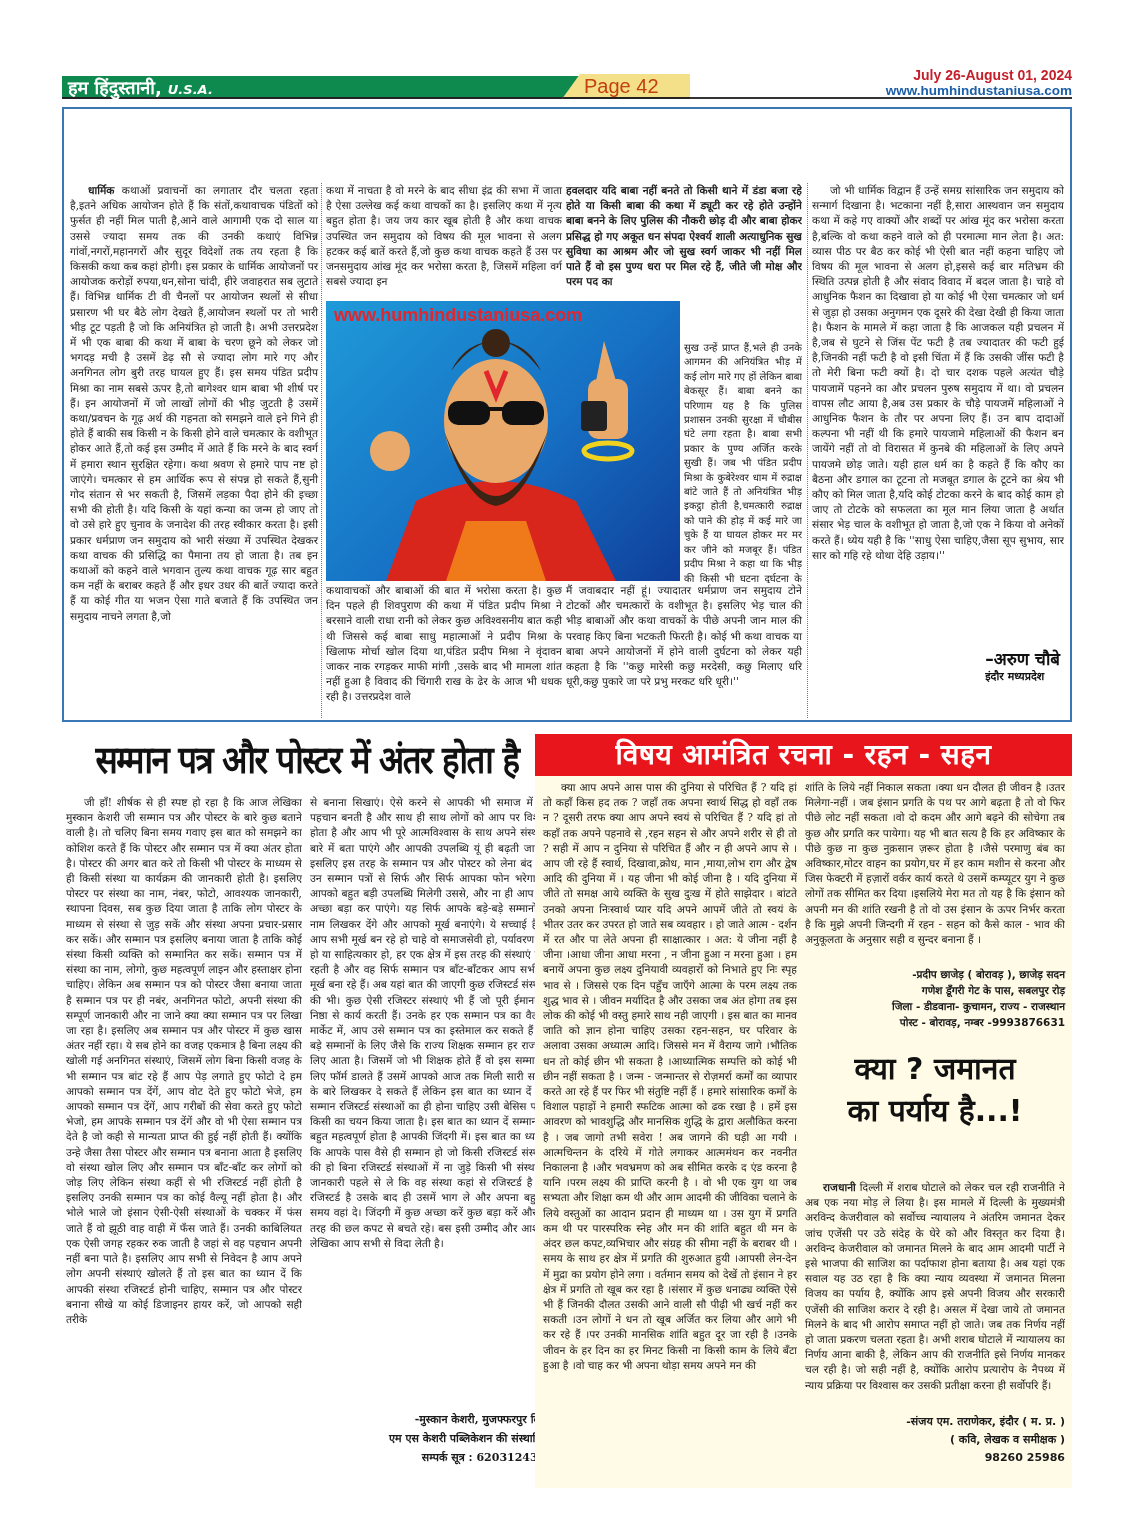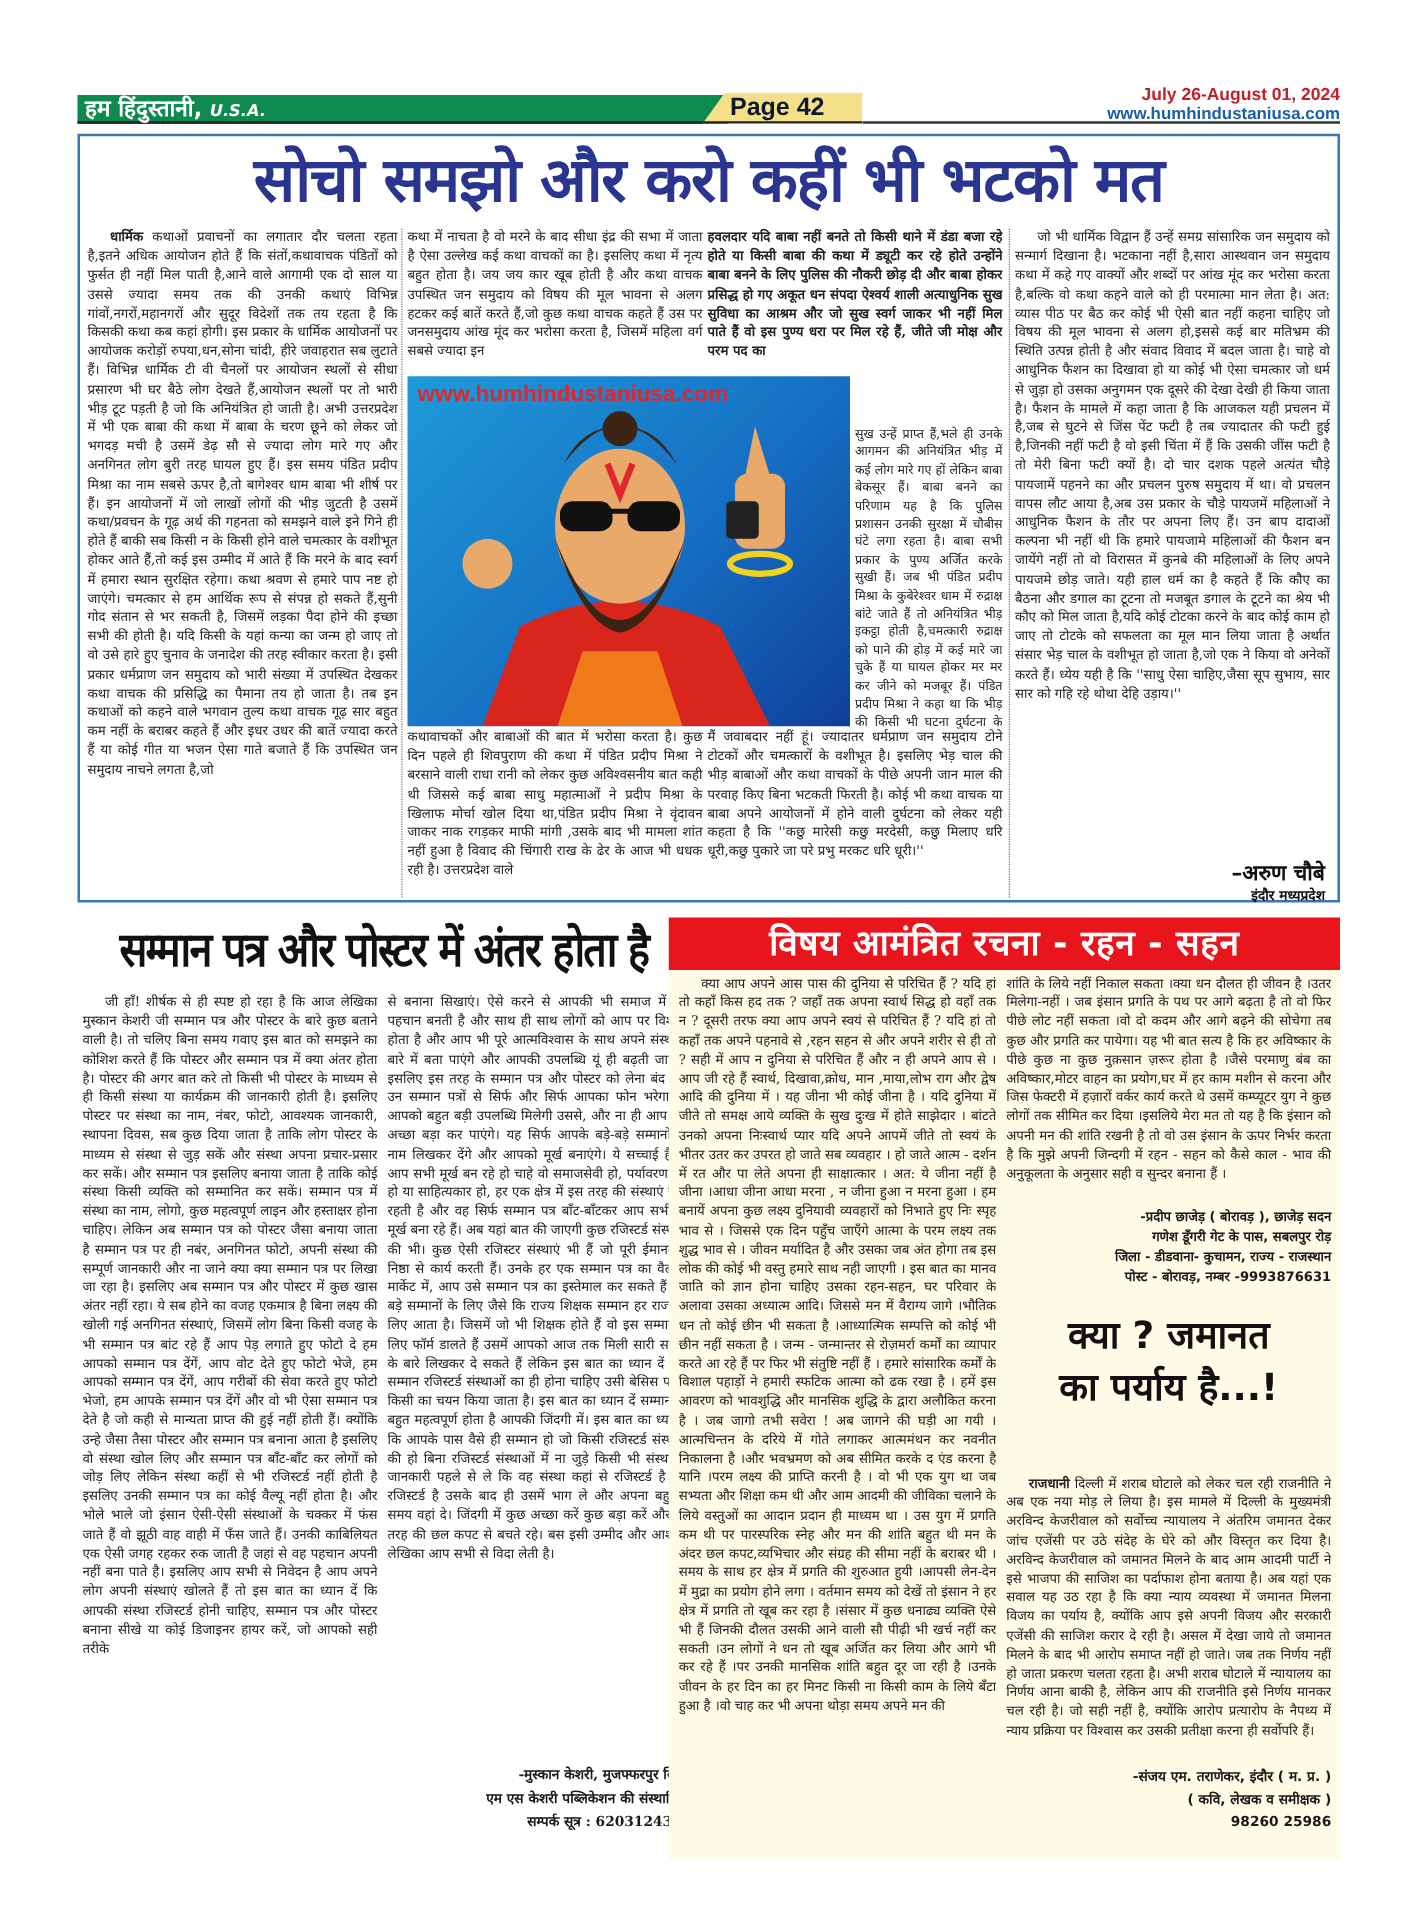--- a/index.html
+++ b/index.html
@@ -5,21 +5,21 @@
   *{box-sizing:border-box;margin:0;padding:0;}
   html,body{width:1135px;height:1533px;background:#ffffff;overflow:hidden;}
   body{position:relative;font-family:"DejaVu Sans",sans-serif;color:#1a1a1a;}
 
   
   .masthead{position:absolute;left:62px;top:68px;width:1010px;height:30px;}
   .brand-bar{position:absolute;left:0;top:8px;width:520px;height:23px;background:#0f8a4e;border-bottom:2px solid #222;}
   .brand-text{position:absolute;left:6px;top:0px;color:#fff;font-weight:bold;font-size:18px;line-height:23px;white-space:nowrap;}
   .brand-text .usa{font-style:italic;font-size:13px;margin-left:6px;}
   .page-tag{position:absolute;left:500px;top:6px;width:128px;height:25px;background:#f5e08a;clip-path:polygon(18px 0,100% 0,100% 100%,0 100%);border-bottom:2px solid #222;}
-  .page-label{position:absolute;left:22px;top:0;font-family:"Liberation Sans",sans-serif;font-weight:bold;font-size:20px;line-height:25px;color:#0f172a;}
+  .page-label{position:absolute;left:22px;top:0;font-family:"Liberation Sans",sans-serif;font-weight:normal;font-size:20px;line-height:25px;color:#c2410c;}
   .date-line{position:absolute;right:0;top:0;font-family:"Liberation Sans",sans-serif;font-weight:bold;font-size:14px;color:#c41f2a;text-align:left;line-height:15px;margin-left:12px;}
   .web-line{position:absolute;right:0;top:15px;font-family:"Liberation Sans",sans-serif;font-weight:bold;font-size:13.5px;color:#1b5fa8;text-align:right;line-height:15px;}
   .mast-rule{position:absolute;left:628px;top:29px;width:382px;height:2px;background:#333;}
 
   
   .art1{position:absolute;left:62px;top:107px;width:1010px;height:615px;border:2px solid #3a78b5;}
   .art1-title{position:absolute;left:0;top:6px;width:100%;text-align:center;font-weight:bold;font-size:49px;color:#2a3590;line-height:60px;letter-spacing:-1px;}
   .col{position:absolute;font-family:"DejaVu Serif",serif;font-size:10.6px;line-height:15.2px;text-align:justify;color:#222;}
   .col p{text-indent:18px;}
   .a1c1{left:6px;top:74px;width:248px;}
@@ -28,21 +28,21 @@
   .a1c3{left:502px;top:74px;width:236px;font-weight:bold;}
   .a1c3b{left:620px;top:232px;width:118px;}
   .a1c3c{left:502px;top:474px;width:236px;}
   .a1c4{left:748px;top:74px;width:252px;}
   .bold-lead{font-weight:bold;margin-top:24px;}
   .col-rule{position:absolute;top:74px;width:0;height:535px;border-left:1px dotted #777;}
 
   .cartoon{position:absolute;left:262px;top:192px;width:354px;height:280px;background:linear-gradient(135deg,#1f9ad8 0%,#1670c4 55%,#0f3f9a 100%);overflow:hidden;}
   .cartoon-url{position:absolute;left:8px;top:4px;font-family:"Liberation Sans",sans-serif;font-weight:bold;font-size:18px;color:#e2262d;white-space:nowrap;}
 
-  .byline-a1{position:absolute;right:10px;top:580px;text-align:right;margin-left:16px;}
+  .byline-a1{position:absolute;right:10px;top:540px;text-align:left;margin-left:16px;}
   .byline-name{font-weight:bold;font-size:17px;color:#111;line-height:20px;}
   .byline-loc{font-weight:bold;font-size:11px;color:#111;line-height:15px;}
 
   
   .art2-title{position:absolute;left:62px;top:735px;width:490px;text-align:center;font-weight:bold;font-size:33px;line-height:50px;color:#111;letter-spacing:-1.5px;white-space:nowrap;transform:scaleY(1.15);}
   .a2c1{left:66px;top:795px;width:236px;}
   .a2c2{left:310px;top:795px;width:243px;}
   .byline-a2{position:absolute;left:310px;top:1410px;width:243px;text-align:right;font-family:"DejaVu Serif",serif;font-weight:bold;font-size:11px;line-height:19px;}
 
   
@@ -67,21 +67,20 @@
   </div>
   <div class="page-tag">
     <span class="page-label">Page 42</span>
   </div>
   <div class="date-line">July 26-August 01, 2024</div>
   <div class="web-line">www.humhindustaniusa.com</div>
   <div class="mast-rule"></div>
 </header>
 
 <section class="art1">
-  <h1 class="art1-title">सोचो समझो और करो कहीं भी भटको मत</h1>
 
   <div class="col a1c1">
     <p><span class="bold-lead">धार्मिक</span> <span>कथाओं प्रवाचनों का लगातार दौर चलता रहता है,इतने अधिक आयोजन होते हैं कि संतों,कथावाचक पंडितों को फुर्सत ही नहीं मिल पाती है,आने वाले आगामी एक दो साल या उससे ज्यादा समय तक की उनकी कथाएं विभिन्न गांवों,नगरों,महानगरों और सुदूर विदेशों तक तय रहता है कि किसकी कथा कब कहां होगी। इस प्रकार के धार्मिक आयोजनों पर आयोजक करोड़ों रुपया,धन,सोना चांदी, हीरे जवाहरात सब लुटाते हैं। विभिन्न धार्मिक टी वी चैनलों पर आयोजन स्थलों से सीधा प्रसारण भी घर बैठे लोग देखते हैं,आयोजन स्थलों पर तो भारी भीड़ टूट पड़ती है जो कि अनियंत्रित हो जाती है। अभी उत्तरप्रदेश में भी एक बाबा की कथा में बाबा के चरण छूने को लेकर जो भगदड़ मची है उसमें डेढ़ सौ से ज्यादा लोग मारे गए और अनगिनत लोग बुरी तरह घायल हुए हैं। इस समय पंडित प्रदीप मिश्रा का नाम सबसे ऊपर है,तो बागेश्वर धाम बाबा भी शीर्ष पर हैं। इन आयोजनों में जो लाखों लोगों की भीड़ जुटती है उसमें कथा/प्रवचन के गूढ़ अर्थ की गहनता को समझने वाले इने गिने ही होते हैं बाकी सब किसी न के किसी होने वाले चमत्कार के वशीभूत होकर आते हैं,तो कई इस उम्मीद में आते हैं कि मरने के बाद स्वर्ग में हमारा स्थान सुरक्षित रहेगा। कथा श्रवण से हमारे पाप नष्ट हो जाएंगे। चमत्कार से हम आर्थिक रूप से संपन्न हो सकते हैं,सुनी गोद संतान से भर सकती है, जिसमें लड़का पैदा होने की इच्छा सभी की होती है। यदि किसी के यहां कन्या का जन्म हो जाए तो वो उसे हारे हुए चुनाव के जनादेश की तरह स्वीकार करता है। इसी प्रकार धर्मप्राण जन समुदाय को भारी संख्या में उपस्थित देखकर कथा वाचक की प्रसिद्धि का पैमाना तय हो जाता है। तब इन कथाओं को कहने वाले भगवान तुल्य कथा वाचक गूढ़ सार बहुत कम नहीं के बराबर कहते हैं और इधर उधर की बातें ज्यादा करते हैं या कोई गीत या भजन ऐसा गाते बजाते हैं कि उपस्थित जन समुदाय नाचने लगता है,जो</span></p>
   </div>
   <div class="col-rule" style="left:257px"></div>
 
   <div class="col a1c2">
     <span>कथा में नाचता है वो मरने के बाद सीधा इंद्र की सभा में जाता है ऐसा उल्लेख कई कथा वाचकों का है। इसलिए कथा में नृत्य बहुत होता है। जय जय कार खूब होती है और कथा वाचक उपस्थित जन समुदाय को विषय की मूल भावना से अलग हटकर कई बातें करते हैं,जो कुछ कथा वाचक कहते हैं उस पर जनसमुदाय आंख मूंद कर भरोसा करता है, जिसमें महिला वर्ग सबसे ज्यादा इन</span>
   </div>
 

